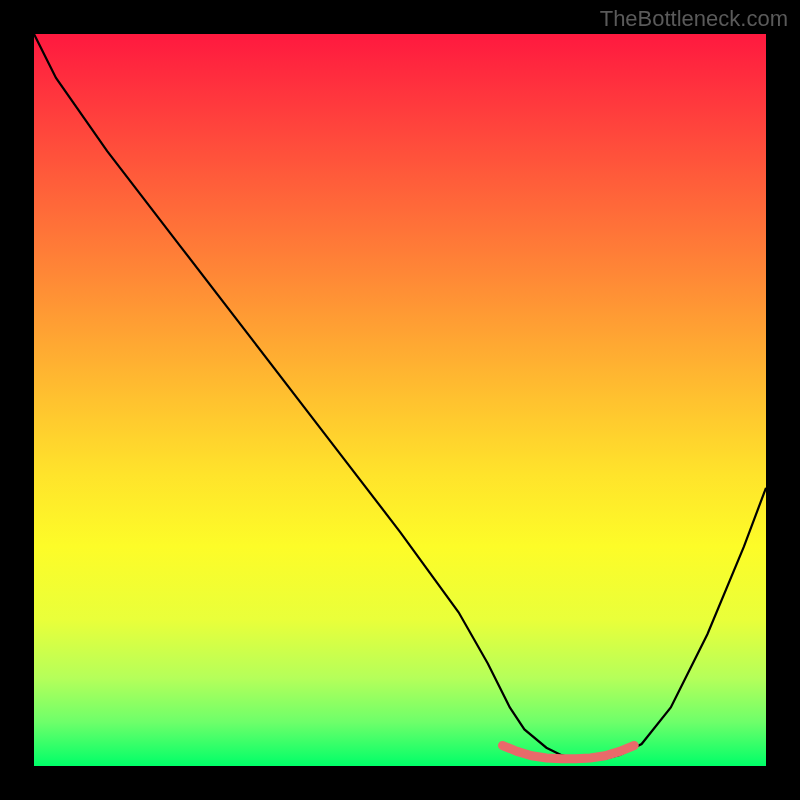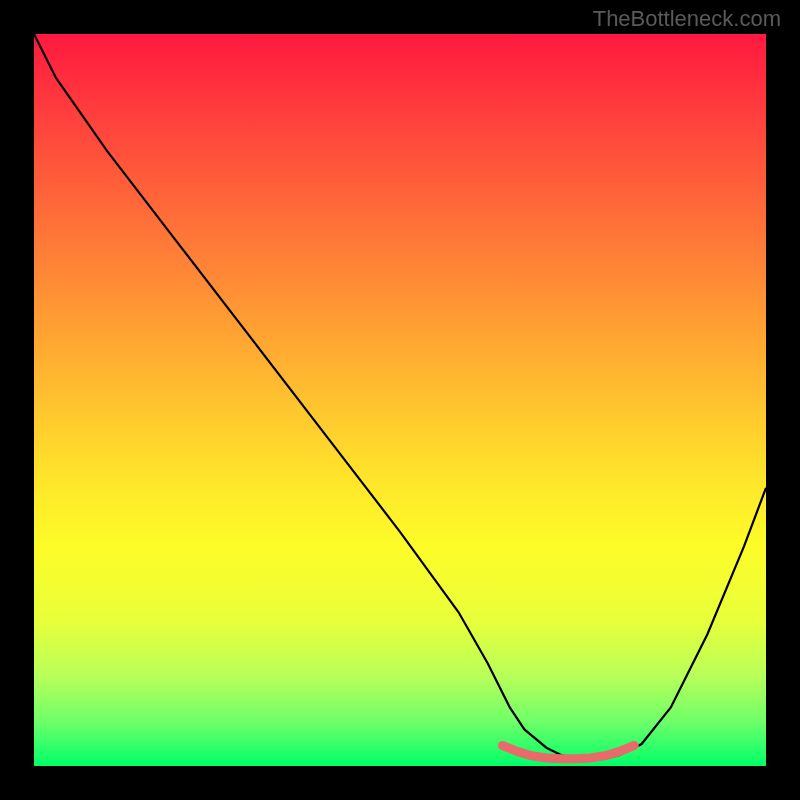--- a/index.html
+++ b/index.html
@@ -7,21 +7,21 @@
     padding: 0;
     width: 800px;
     height: 800px;
     background: #000;
     position: relative;
     font-family: Arial, sans-serif;
   }
   .watermark {
     position: absolute;
     top: 6px;
-    right: 19px;
+    right: 12px;
     color: #5a5a5a;
     font-size: 22px;
     font-weight: 500;
     z-index: 10;
   }
   .plot-area {
     position: absolute;
     left: 34px;
     top: 34px;
     width: 732px;

